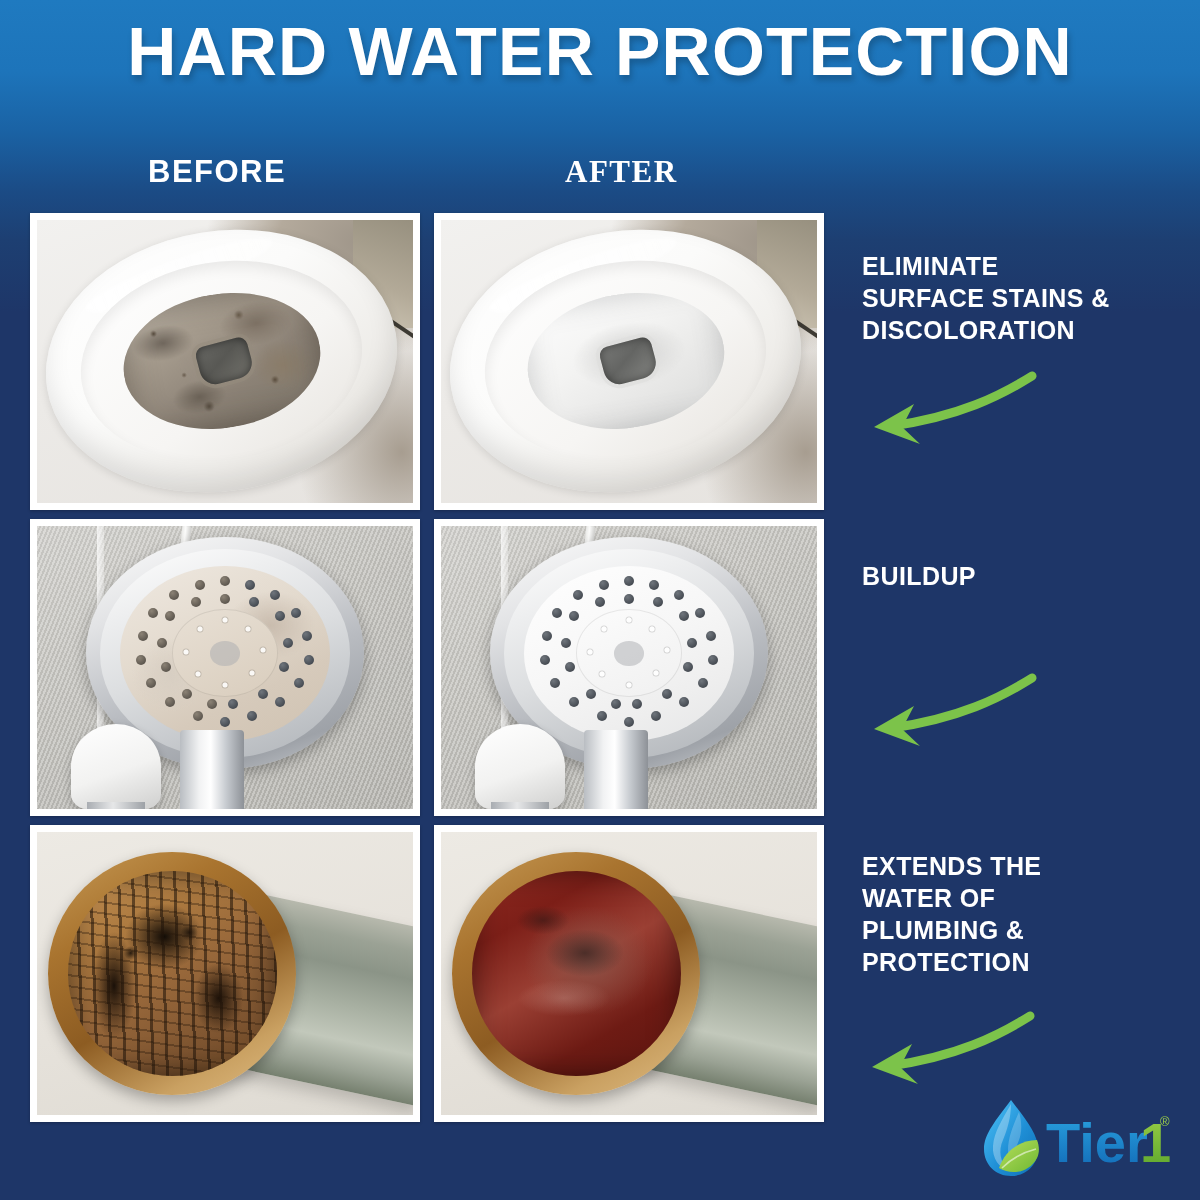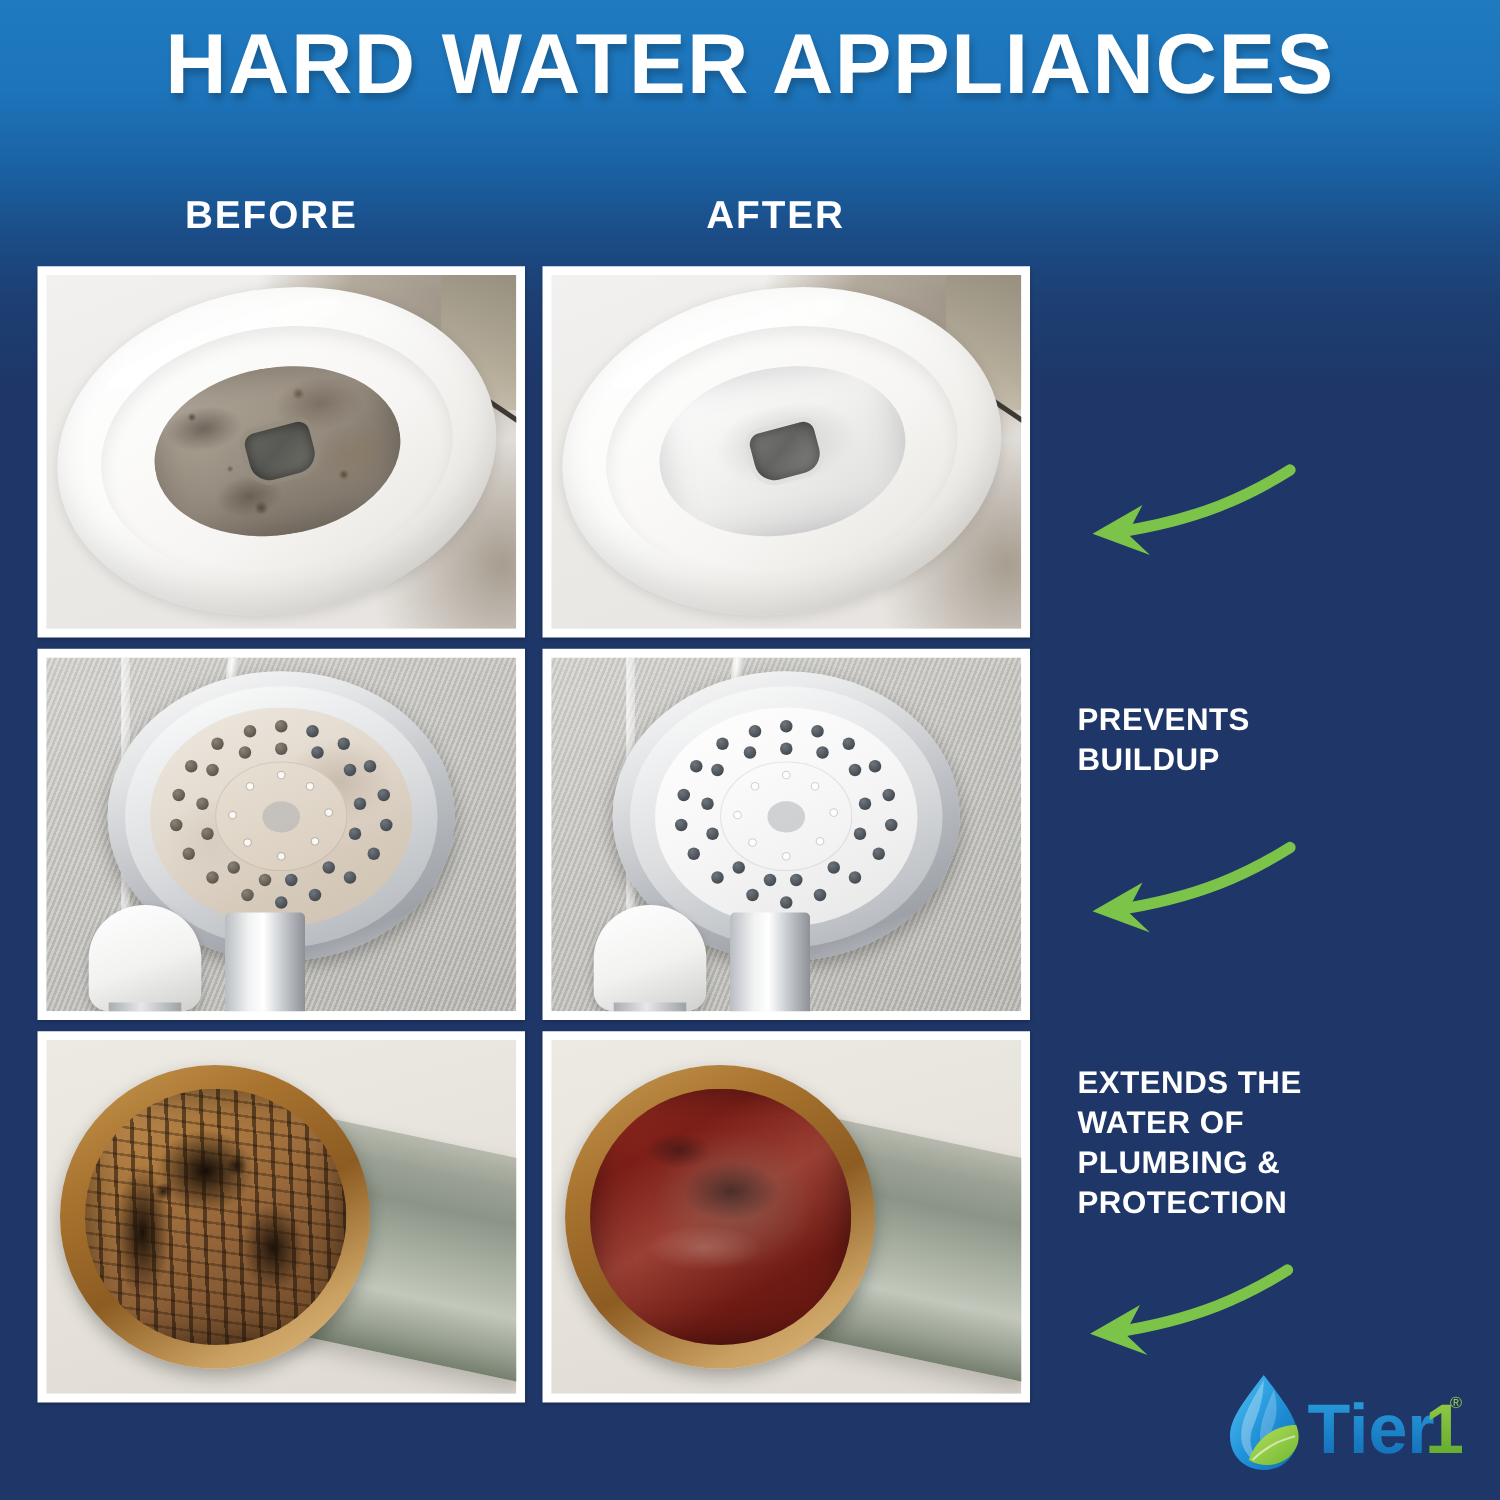--- a/index.html
+++ b/index.html
@@ -42,21 +42,21 @@
   
   .col-caption {
     position: absolute;
     color: #ffffff;
     font-size: 31px;
     font-weight: bold;
     letter-spacing: 1.5px;
     line-height: 34px;
   }
   #cap-before { left: 148px; top: 155px; }
-  #cap-after  { left: 565px; top: 155px; }
+  #cap-after  { left: 565px; top: 155px; font-family: Liberation Serif, serif; }
 
   
   .panel {
     position: absolute;
     background: #ffffff;
     padding: 7px;
     box-sizing: border-box;
     box-shadow: 0 1px 3px rgba(0,0,0,0.25);
   }
   .panel .photo {
@@ -373,21 +373,21 @@
     top: 1096px;
     width: 200px;
     height: 86px;
   }
 </style>
 </head>
 <body>
 
 <div id="page">
 
-  <div class="title">HARD WATER APPLIANCES</div>
+  <div class="title">HARD WATER PROTECTION</div>
 
   <div class="col-caption" id="cap-before">BEFORE</div>
   <div class="col-caption" id="cap-after">AFTER</div>
 
   <div class="panel col-a row-1">
     <div class="photo">
       <div class="toilet-scene">
         <div class="floor-strip"></div>
         <div class="bowl-outer">
           <div class="bowl-highlight"></div>
@@ -560,29 +560,33 @@
         <div class="pipe-barrel"></div>
         <div class="pipe-rim">
           <div class="pipe-bore">
             <div class="bore-clean"></div>
           </div>
         </div>
       </div>
     </div>
   </div>
 
+  <div class="callout" id="callout-1">
+    <span class="line">ELIMINATE</span>
+    <span class="line">SURFACE STAINS &amp;</span>
+    <span class="line">DISCOLORATION</span>
+  </div>
   <div class="arrow-wrap" id="arrow-1">
     <svg width="190" height="80" viewBox="0 0 190 80">
       <path d="M182 6 C150 26 110 46 42 56" fill="none" stroke="#7cc34a" stroke-width="9" stroke-linecap="round"></path>
       <path d="M64 34 L24 57 L70 74 L52 57 Z" fill="#7cc34a"></path>
     </svg>
   </div>
 
   <div class="callout" id="callout-2">
-    <span class="line">PREVENTS</span>
     <span class="line">BUILDUP</span>
   </div>
   <div class="arrow-wrap" id="arrow-2">
     <svg width="190" height="80" viewBox="0 0 190 80">
       <path d="M182 6 C150 26 110 46 42 56" fill="none" stroke="#7cc34a" stroke-width="9" stroke-linecap="round"></path>
       <path d="M64 34 L24 57 L70 74 L52 57 Z" fill="#7cc34a"></path>
     </svg>
   </div>
 
   <div class="callout" id="callout-3">

